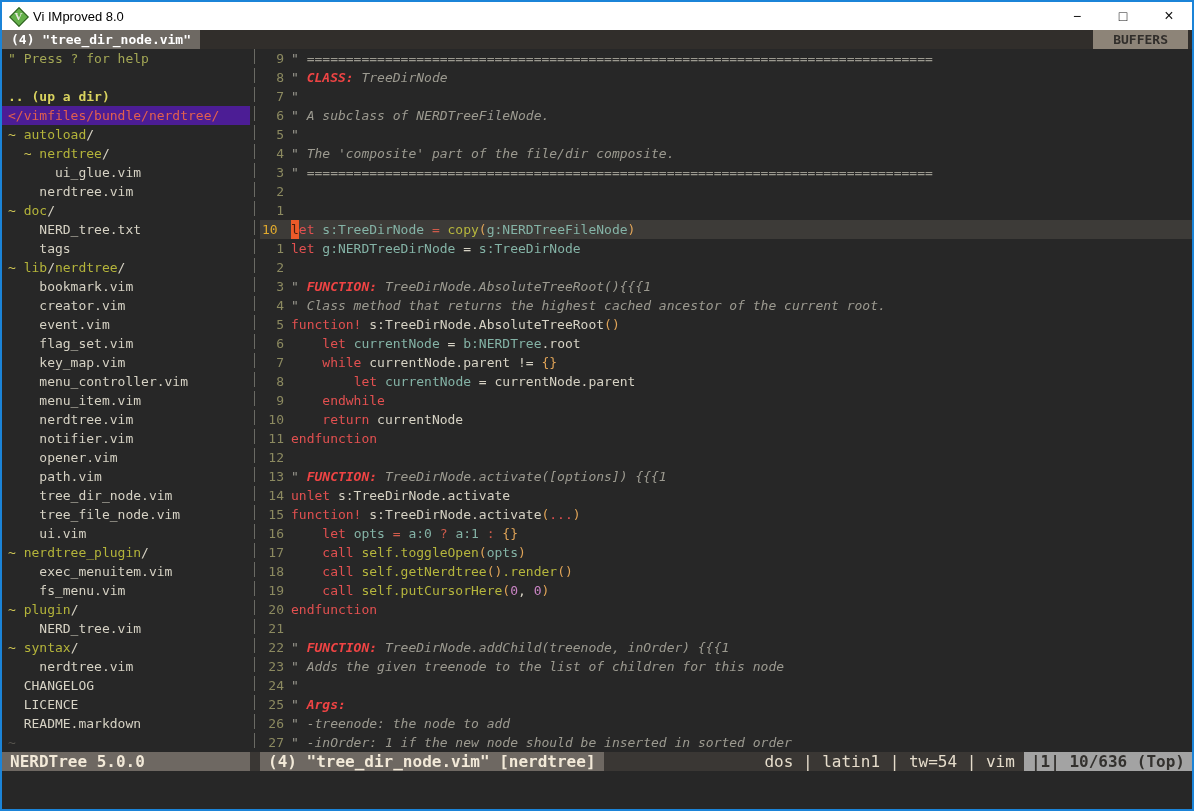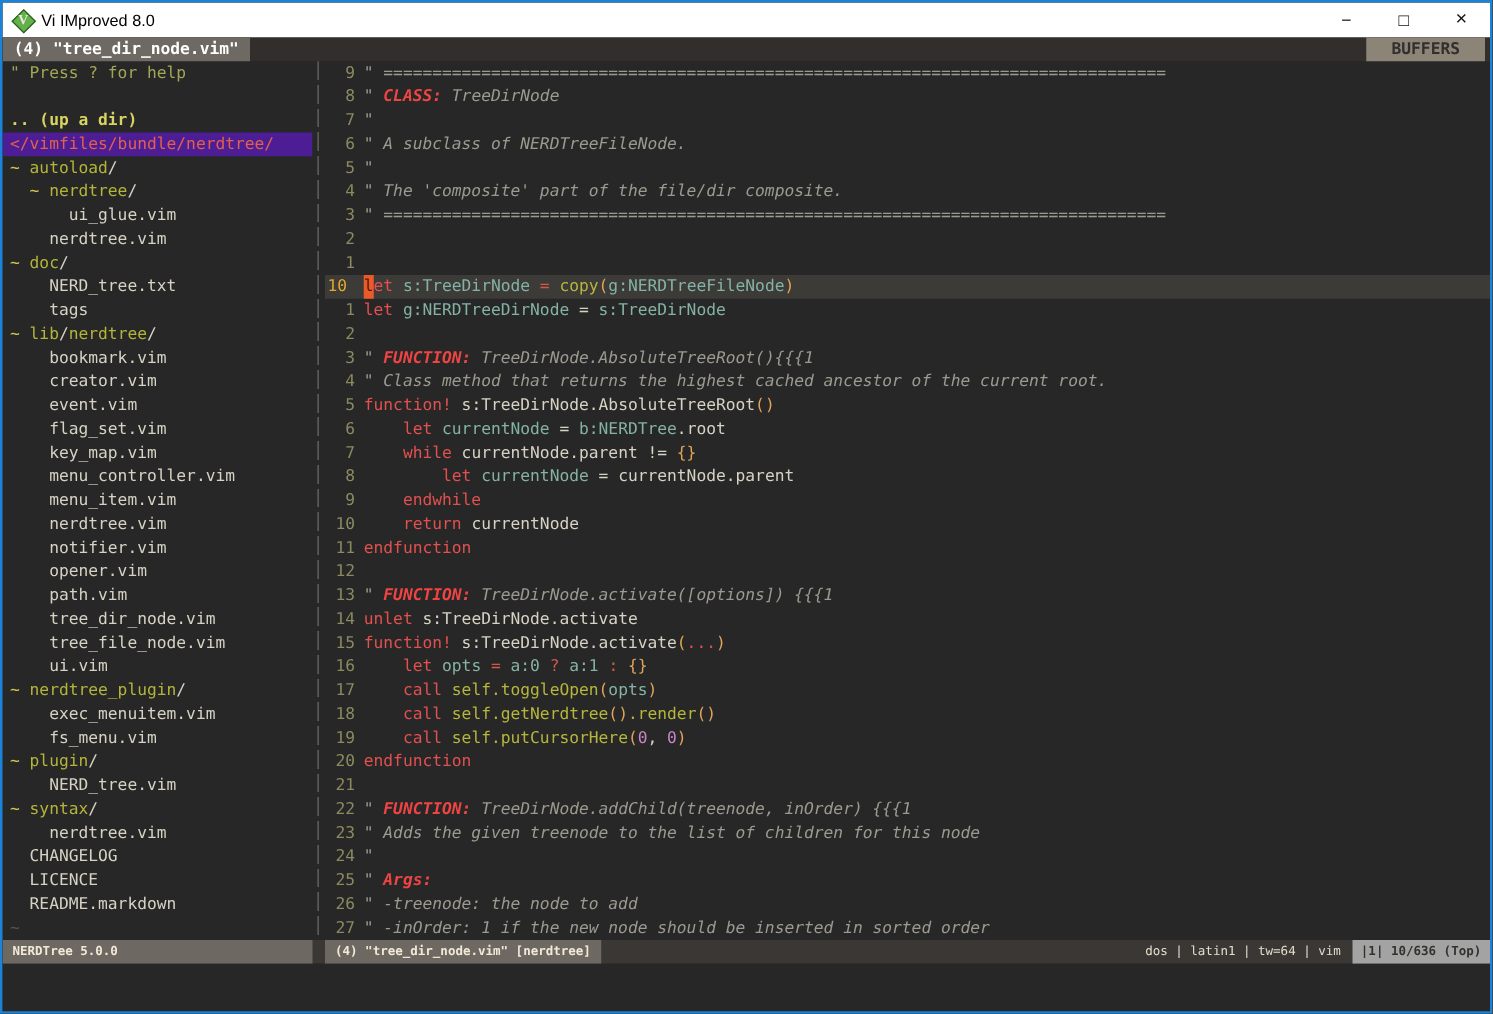--- a/index.html
+++ b/index.html
@@ -83,21 +83,21 @@
   .tk-r {color:#e2604e;}
   .tk-ty{color:#cfc654;}
   .tk-d {color:#b4b43a;font-weight:normal;}
   .tk-s {color:#d6d2c4;}
   .tk-fl{color:#d6d2c4;}
   .tk-nt{color:#55534d;}
   .tree .row{padding-left:6px;}
   
   .statusline{
     height:19px;flex:0 0 auto;background:#3a3734;display:flex;align-items:stretch;
-    font-size:10px;line-height:19px;white-space:pre;
+    font-size:16px;line-height:19px;white-space:pre;
   }
   .seg{background:#6e6862;color:#f2e9d8;font-weight:bold;display:flex;align-items:center;}
   .seg.left{width:248px;flex:0 0 auto;box-sizing:border-box;padding-left:8px;}
   .sl-gap{width:10px;flex:0 0 auto;}
   .seg.center{padding:0 8px;flex:0 0 auto;}
   .sl-fill{flex:1 1 auto;}
   .sl-right{color:#e5dccb;display:flex;align-items:center;padding-right:9px;}
   .seg.far{background:#a3a3a3;color:#33312e;padding:0 7px;flex:0 0 auto;}
   
   .cmdline{flex:1 1 auto;background:#272727;}
@@ -130,19 +130,19 @@
     <div class="tree" id="tree-body"><div class="row"><span class="tk-h">" Press ? for help</span></div><div class="row"></div><div class="row"><span class="tk-u">.. (up a dir)</span></div><div class="row hl"><span class="tk-r">&lt;/vimfiles/bundle/nerdtree/</span></div><div class="row"><span class="tk-ty">~ </span><span class="tk-d">autoload</span><span class="tk-s">/</span></div><div class="row"><span class="tk-ty">  ~ </span><span class="tk-d">nerdtree</span><span class="tk-s">/</span></div><div class="row"><span class="tk-fl">      ui_glue.vim</span></div><div class="row"><span class="tk-fl">    nerdtree.vim</span></div><div class="row"><span class="tk-ty">~ </span><span class="tk-d">doc</span><span class="tk-s">/</span></div><div class="row"><span class="tk-fl">    NERD_tree.txt</span></div><div class="row"><span class="tk-fl">    tags</span></div><div class="row"><span class="tk-ty">~ </span><span class="tk-d">lib</span><span class="tk-s">/</span><span class="tk-d">nerdtree</span><span class="tk-s">/</span></div><div class="row"><span class="tk-fl">    bookmark.vim</span></div><div class="row"><span class="tk-fl">    creator.vim</span></div><div class="row"><span class="tk-fl">    event.vim</span></div><div class="row"><span class="tk-fl">    flag_set.vim</span></div><div class="row"><span class="tk-fl">    key_map.vim</span></div><div class="row"><span class="tk-fl">    menu_controller.vim</span></div><div class="row"><span class="tk-fl">    menu_item.vim</span></div><div class="row"><span class="tk-fl">    nerdtree.vim</span></div><div class="row"><span class="tk-fl">    notifier.vim</span></div><div class="row"><span class="tk-fl">    opener.vim</span></div><div class="row"><span class="tk-fl">    path.vim</span></div><div class="row"><span class="tk-fl">    tree_dir_node.vim</span></div><div class="row"><span class="tk-fl">    tree_file_node.vim</span></div><div class="row"><span class="tk-fl">    ui.vim</span></div><div class="row"><span class="tk-ty">~ </span><span class="tk-d">nerdtree_plugin</span><span class="tk-s">/</span></div><div class="row"><span class="tk-fl">    exec_menuitem.vim</span></div><div class="row"><span class="tk-fl">    fs_menu.vim</span></div><div class="row"><span class="tk-ty">~ </span><span class="tk-d">plugin</span><span class="tk-s">/</span></div><div class="row"><span class="tk-fl">    NERD_tree.vim</span></div><div class="row"><span class="tk-ty">~ </span><span class="tk-d">syntax</span><span class="tk-s">/</span></div><div class="row"><span class="tk-fl">    nerdtree.vim</span></div><div class="row"><span class="tk-fl">  CHANGELOG</span></div><div class="row"><span class="tk-fl">  LICENCE</span></div><div class="row"><span class="tk-fl">  README.markdown</span></div><div class="row"><span class="tk-nt">~</span></div></div>
     <div class="vsep"></div>
     <div class="editor" id="editor-body"><div class="row code-row"><span class="num">9</span><span class="tk-c">" ================================================================================</span></div><div class="row code-row"><span class="num">8</span><span class="tk-c">" </span><span class="tk-cb">CLASS:</span><span class="tk-c"> TreeDirNode</span></div><div class="row code-row"><span class="num">7</span><span class="tk-c">"</span></div><div class="row code-row"><span class="num">6</span><span class="tk-c">" A subclass of NERDTreeFileNode.</span></div><div class="row code-row"><span class="num">5</span><span class="tk-c">"</span></div><div class="row code-row"><span class="num">4</span><span class="tk-c">" The 'composite' part of the file/dir composite.</span></div><div class="row code-row"><span class="num">3</span><span class="tk-c">" ================================================================================</span></div><div class="row code-row"><span class="num">2</span></div><div class="row code-row"><span class="num">1</span></div><div class="row code-row cursorline"><span class="num">10</span><span class="tk-cur">l</span><span class="tk-k">et</span><span class="tk-t"> </span><span class="tk-i">s:TreeDirNode</span><span class="tk-t"> </span><span class="tk-o">=</span><span class="tk-t"> </span><span class="tk-f">copy</span><span class="tk-p">(</span><span class="tk-i">g:NERDTreeFileNode</span><span class="tk-p">)</span></div><div class="row code-row"><span class="num">1</span><span class="tk-k">let</span><span class="tk-t"> </span><span class="tk-i">g:NERDTreeDirNode</span><span class="tk-t"> = </span><span class="tk-i">s:TreeDirNode</span></div><div class="row code-row"><span class="num">2</span></div><div class="row code-row"><span class="num">3</span><span class="tk-c">" </span><span class="tk-cb">FUNCTION:</span><span class="tk-c"> TreeDirNode.AbsoluteTreeRoot(){{{1</span></div><div class="row code-row"><span class="num">4</span><span class="tk-c">" Class method that returns the highest cached ancestor of the current root.</span></div><div class="row code-row"><span class="num">5</span><span class="tk-k">function!</span><span class="tk-t"> s:TreeDirNode.AbsoluteTreeRoot</span><span class="tk-p">()</span></div><div class="row code-row"><span class="num">6</span><span class="tk-t">    </span><span class="tk-k">let</span><span class="tk-t"> </span><span class="tk-i">currentNode</span><span class="tk-t"> = </span><span class="tk-i">b:NERDTree</span><span class="tk-t">.root</span></div><div class="row code-row"><span class="num">7</span><span class="tk-t">    </span><span class="tk-k">while</span><span class="tk-t"> currentNode.parent != </span><span class="tk-p">{}</span></div><div class="row code-row"><span class="num">8</span><span class="tk-t">        </span><span class="tk-k">let</span><span class="tk-t"> </span><span class="tk-i">currentNode</span><span class="tk-t"> = currentNode.parent</span></div><div class="row code-row"><span class="num">9</span><span class="tk-t">    </span><span class="tk-k">endwhile</span></div><div class="row code-row"><span class="num">10</span><span class="tk-t">    </span><span class="tk-k">return</span><span class="tk-t"> currentNode</span></div><div class="row code-row"><span class="num">11</span><span class="tk-k">endfunction</span></div><div class="row code-row"><span class="num">12</span></div><div class="row code-row"><span class="num">13</span><span class="tk-c">" </span><span class="tk-cb">FUNCTION:</span><span class="tk-c"> TreeDirNode.activate([options]) {{{1</span></div><div class="row code-row"><span class="num">14</span><span class="tk-k">unlet</span><span class="tk-t"> s:TreeDirNode.activate</span></div><div class="row code-row"><span class="num">15</span><span class="tk-k">function!</span><span class="tk-t"> s:TreeDirNode.activate</span><span class="tk-p">(</span><span class="tk-k">...</span><span class="tk-p">)</span></div><div class="row code-row"><span class="num">16</span><span class="tk-t">    </span><span class="tk-k">let</span><span class="tk-t"> </span><span class="tk-i">opts</span><span class="tk-t"> </span><span class="tk-o">=</span><span class="tk-t"> </span><span class="tk-i">a:0</span><span class="tk-t"> </span><span class="tk-o">?</span><span class="tk-t"> </span><span class="tk-i">a:1</span><span class="tk-t"> </span><span class="tk-o">:</span><span class="tk-t"> </span><span class="tk-p">{}</span></div><div class="row code-row"><span class="num">17</span><span class="tk-t">    </span><span class="tk-k">call</span><span class="tk-t"> </span><span class="tk-f">self.toggleOpen</span><span class="tk-p">(</span><span class="tk-i">opts</span><span class="tk-p">)</span></div><div class="row code-row"><span class="num">18</span><span class="tk-t">    </span><span class="tk-k">call</span><span class="tk-t"> </span><span class="tk-f">self.getNerdtree</span><span class="tk-p">()</span><span class="tk-f">.render</span><span class="tk-p">()</span></div><div class="row code-row"><span class="num">19</span><span class="tk-t">    </span><span class="tk-k">call</span><span class="tk-t"> </span><span class="tk-f">self.putCursorHere</span><span class="tk-p">(</span><span class="tk-n">0</span><span class="tk-t">, </span><span class="tk-n">0</span><span class="tk-p">)</span></div><div class="row code-row"><span class="num">20</span><span class="tk-k">endfunction</span></div><div class="row code-row"><span class="num">21</span></div><div class="row code-row"><span class="num">22</span><span class="tk-c">" </span><span class="tk-cb">FUNCTION:</span><span class="tk-c"> TreeDirNode.addChild(treenode, inOrder) {{{1</span></div><div class="row code-row"><span class="num">23</span><span class="tk-c">" Adds the given treenode to the list of children for this node</span></div><div class="row code-row"><span class="num">24</span><span class="tk-c">"</span></div><div class="row code-row"><span class="num">25</span><span class="tk-c">" </span><span class="tk-cb">Args:</span></div><div class="row code-row"><span class="num">26</span><span class="tk-c">" -treenode: the node to add</span></div><div class="row code-row"><span class="num">27</span><span class="tk-c">" -inOrder: 1 if the new node should be inserted in sorted order</span></div></div>
   </div>
 
   <div class="statusline">
     <div class="seg left">NERDTree 5.0.0</div>
     <div class="sl-gap"></div>
     <div class="seg center">(4) "tree_dir_node.vim" [nerdtree]</div>
     <div class="sl-fill"></div>
-    <div class="sl-right">dos | latin1 | tw=64 | vim</div>
+    <div class="sl-right">dos | latin1 | tw=54 | vim</div>
     <div class="seg far">|1| 10/636 (Top)</div>
   </div>
 
   <div class="cmdline"></div>
 
 </div>
 
 </body></html>

